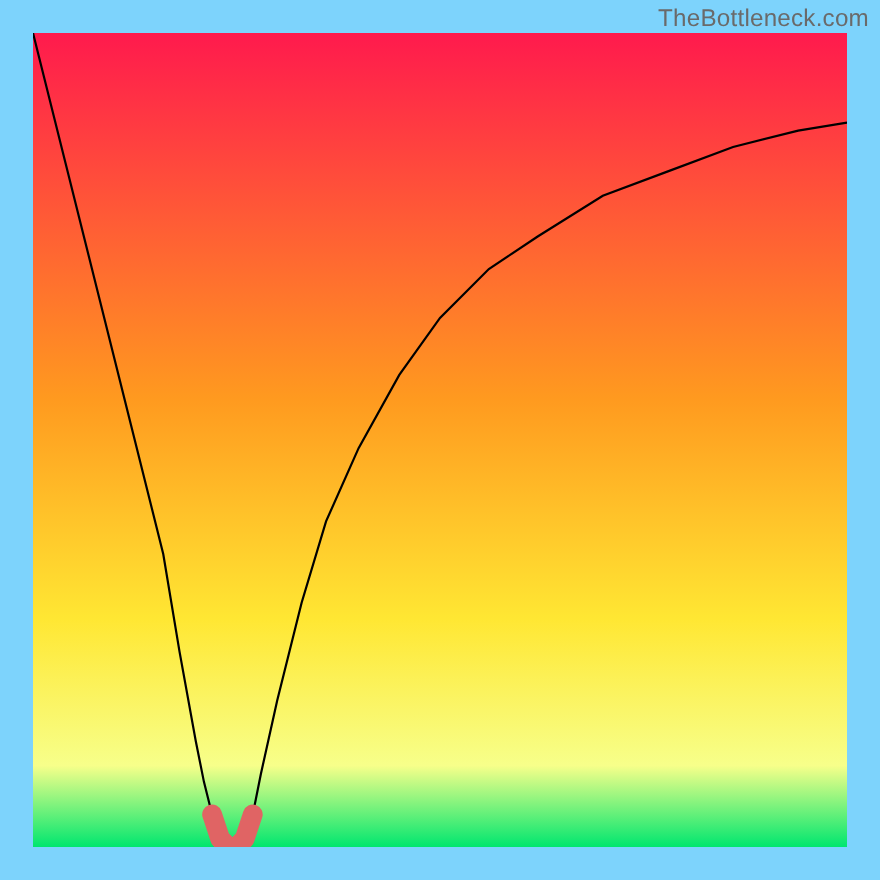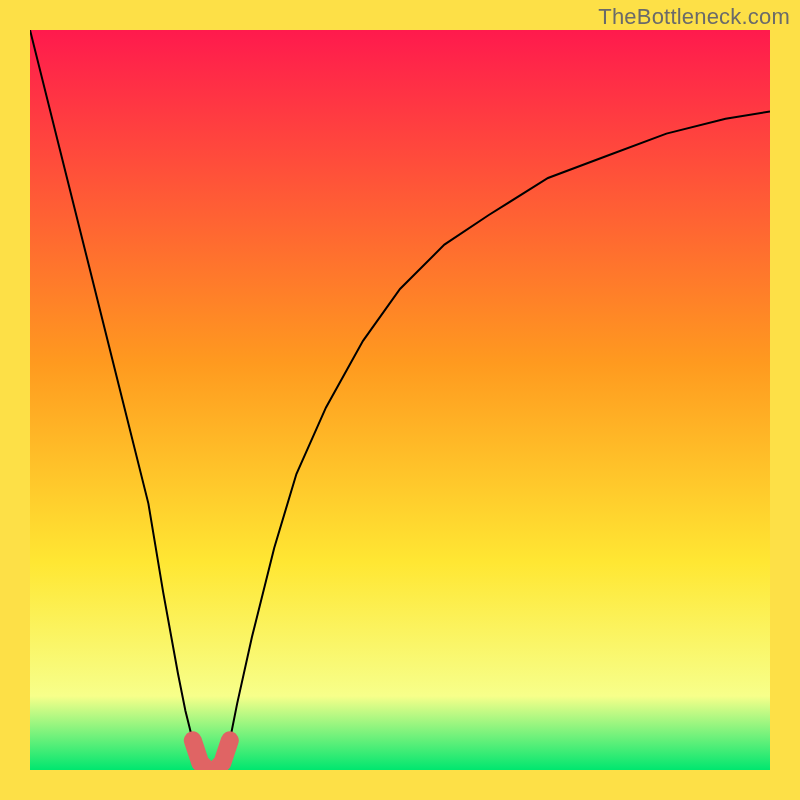--- a/index.html
+++ b/index.html
@@ -10,21 +10,21 @@
     background: #000;
     overflow: hidden;
     font-family: Arial, Helvetica, sans-serif;
   }
   .frame {
     position: absolute;
     left: 0;
     top: 0;
     width: 800px;
     height: 800px;
-    background: #fde047;
+    background: #7dd3fc;
   }
   .watermark {
     position: absolute;
     top: 4px;
     right: 10px;
     font-size: 22px;
     color: #6a6a6a;
     letter-spacing: 0.2px;
     font-weight: 500;
   }

